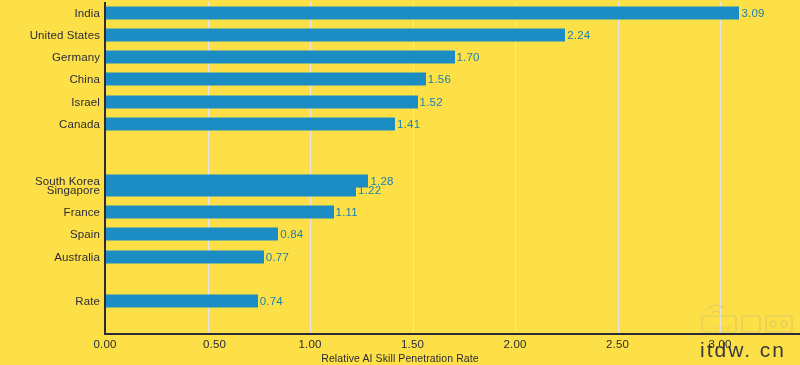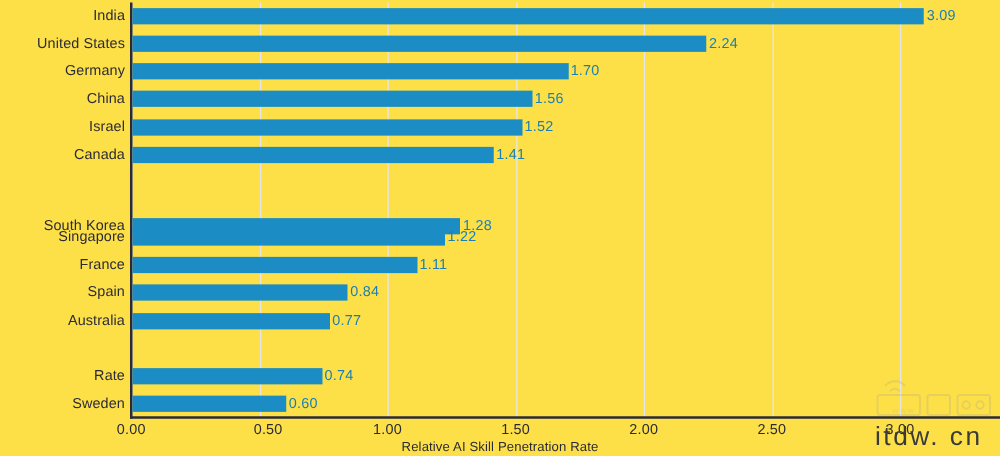--- a/index.html
+++ b/index.html
@@ -215,25 +215,20 @@
       </div>
       <div class="row" style="top: 245.467px;">
         <div class="cat-label">Australia</div>
         <div class="bar" style="width: 157.85px;"></div>
         <div class="bar-value" style="left: 265.85px;">0.77</div>
       </div>
       <div class="row" style="top: 289.733px;">
         <div class="cat-label">Rate</div>
         <div class="bar" style="width: 151.7px;"></div>
         <div class="bar-value" style="left: 259.7px;">0.74</div>
-      </div>
-      <div class="row" style="top: 311.867px;">
-        <div class="cat-label">Sweden</div>
-        <div class="bar" style="width: 123px;"></div>
-        <div class="bar-value" style="left: 231px;">0.60</div>
       </div>
     </div>
 
   <div id="xticks">
       <div class="xtick" style="left: 105px;">0.00</div>
       <div class="xtick" style="left: 207.5px; padding-left: 14px;">0.50</div>
       <div class="xtick" style="left: 310px;">1.00</div>
       <div class="xtick" style="left: 412.5px;">1.50</div>
       <div class="xtick" style="left: 515px;">2.00</div>
       <div class="xtick" style="left: 617.5px;">2.50</div>

